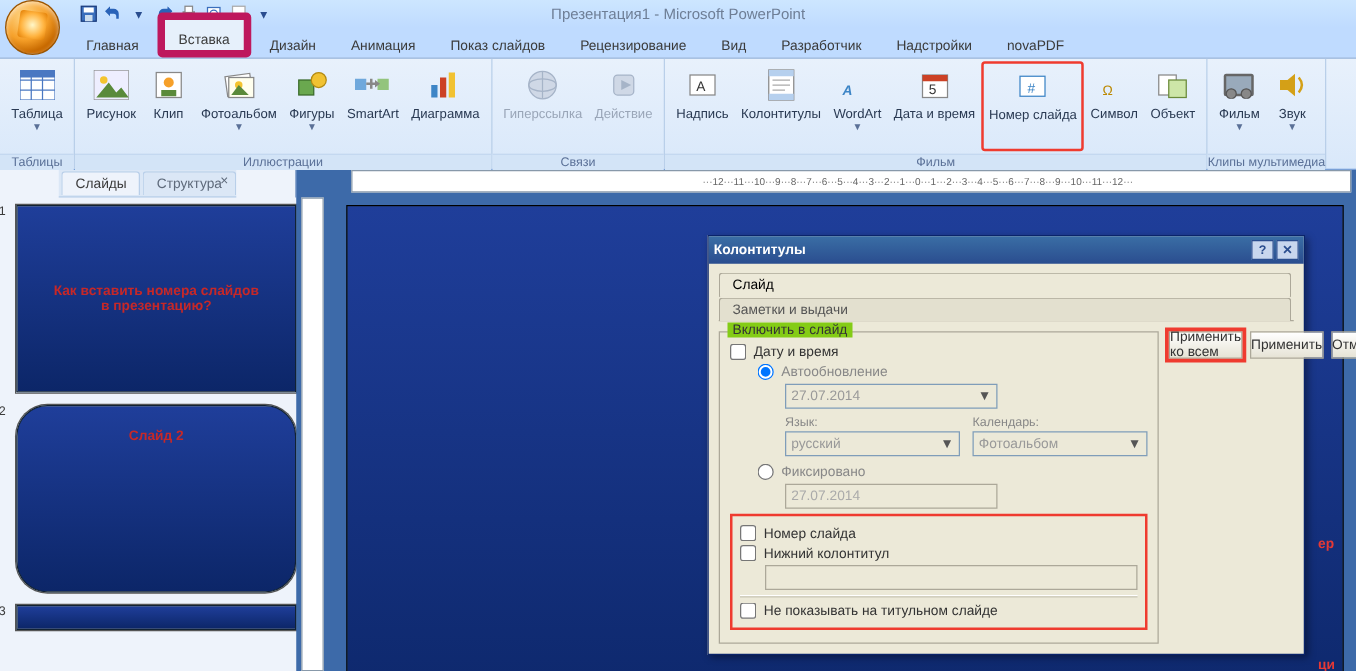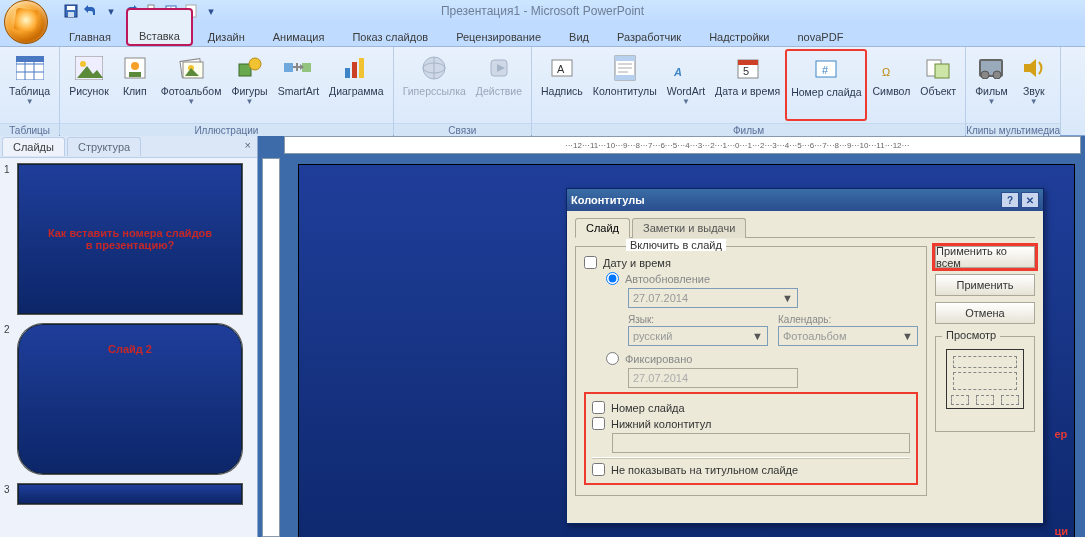--- a/index.html
+++ b/index.html
@@ -8,71 +8,71 @@
   .titlebar { height:22px; background:linear-gradient(#cde6ff,#bfdbff); display:flex; align-items:center; padding:0 4px; }
   .office-orb { width:44px; height:44px; position:absolute; left:4px; top:0; z-index:5; background:radial-gradient(circle at 35% 30%,#ffd88a,#f6a029 45%,#c86a00 70%); border-radius:50%; border:1px solid #9a5400; box-shadow:inset 0 2px 4px rgba(255,255,255,.6); }
   .office-orb::after{content:"";position:absolute;left:10px;top:8px;width:22px;height:22px;background:radial-gradient(circle,#fff7c8,#ffb23e 60%,#e07b00);border-radius:3px;transform:rotate(8deg);}
   .qat { margin-left:58px; display:flex; align-items:center; gap:2px; height:100%; }
   .qat-btn { width:18px; height:18px; display:flex; align-items:center; justify-content:center; border-radius:2px; color:#2a4d8f; }
   .app-title { position:absolute; left:50%; transform:translateX(-50%); color:#6e7e96; font-size:12px; }
   
   .tabrow { height:24px; display:flex; align-items:flex-end; padding-left:56px; gap:2px; background:#bfdbff; }
   .tab { padding:4px 12px 3px; color:#3b3b3b; border:1px solid transparent; border-bottom:none; border-radius:3px 3px 0 0; cursor:pointer; }
   .tab.active { background:#e6f0fb; border-color:#9fb8d9; }
-  .tab.highlight { border:2px solid #be185d; border-radius:4px; padding:20px 11px 2px; }
+  .tab.highlight { border:6px solid #be185d; border-radius:4px; padding:10px 11px 2px; }
   
   .ribbon { height:90px; background:linear-gradient(#e8f1fc,#d9e8fa); border-top:1px solid #9fb8d9; border-bottom:1px solid #7aa0d6; display:flex; }
   .group { border-right:1px solid #b9cfe9; display:flex; flex-direction:column; }
   .group-items{ flex:1; display:flex; align-items:flex-start; padding:2px 4px; }
   .group-label{ text-align:center; font-size:10px; color:#5a7097; padding:1px 0 2px; background:#d3e4f7; border-top:1px solid #c4d8f0;}
   .rbtn { display:flex; flex-direction:column; align-items:center; justify-content:flex-start; padding:2px 4px; min-width:40px; height:72px; border:1px solid transparent; border-radius:3px; cursor:pointer; text-align:center; line-height:1.1; }
   .rbtn.highlight{border:2px solid #ef3b2f;}
   .rbtn .ic{ width:32px; height:32px; margin-bottom:2px; display:flex; align-items:center; justify-content:center; }
   .rbtn span{ color:#2a3a53; font-size:10.5px; }
   .rbtn.disabled span{color:#9aa6b8;}
   
   .workspace{ position:absolute; top:136px; left:0; right:0; bottom:0; display:flex; }
-  .sidepane{ width:258px; background:#eef3fb; border-right:1px solid #8fa9cf; display:flex; flex-direction:column; }
+  .sidepane{ width:237px; background:#eef3fb; border-right:1px solid #8fa9cf; display:flex; flex-direction:column;align-items:center; }
   .sp-tabs{ height:22px; background:#dbe7f6; display:flex; align-items:center; border-bottom:1px solid #b9cfe9; position:relative;}
   .sp-tab{ padding:3px 10px; border:1px solid #b9cfe9; border-bottom:none; background:#eef3fb; border-radius:3px 3px 0 0; margin-left:2px; color:#3b3b3b;}
   .sp-tab.inactive{background:#dbe7f6;color:#5e6a7b;}
   .sp-close{position:absolute;right:6px;top:3px;color:#5e6a7b;cursor:pointer;}
   .thumbs{ flex:1; overflow:auto; padding:6px 4px; background:#eef3fb;}
   .thumb-row{display:flex; gap:4px; margin-bottom:10px;}
   .thumb-num{width:10px;color:#3b3b3b;font-size:10px;}
   .thumb{ width:224px; height:150px; background:linear-gradient(#1f3e9a,#0c2668); border:1px solid #123; box-shadow:0 0 0 1px #555; display:flex; align-items:center; justify-content:center; color:#c62828; font-size:10px; text-align:center; font-weight:bold;}
   .mainview{ flex:1; background:#3d6aa9; position:relative; }
   .ruler-v{position:absolute;left:4px;top:22px;width:18px;bottom:0;background:#fff;border:1px solid #8899aa;}
-  .ruler-h{position:absolute;left:26px;right:4px;top:0;height:18px;background:#fff;border:1px solid #8899aa;color:#666;font-size:8px;overflow:hidden;display:flex;align-items:center;padding-left:280px;gap:1px;}
+  .ruler-h{position:absolute;left:44px;right:4px;top:0;height:18px;background:#fff;border:1px solid #8899aa;color:#666;font-size:8px;overflow:hidden;display:flex;align-items:center;padding-left:280px;gap:1px;}
   .slide-canvas{position:absolute;left:40px;top:28px;right:10px;bottom:-60px;background:linear-gradient(#1f3e9a,#0c2668);border:1px solid #000;}
   .slide-canvas .bigtxt{position:absolute;right:6px;top:220px;color:#e53935;font-size:58px;font-weight:bold;font-family:Georgia,serif;}
   
   .dialog{ position:absolute; left:566px; top:188px; width:478px; height:336px; background:#ece9d8; border:1px solid #0a246a; box-shadow:2px 2px 6px rgba(0,0,0,.4); z-index:50; }
   .dlg-title{ height:22px; background:linear-gradient(#3a6ea5,#2a4d8f); color:#fff; display:flex; align-items:center; padding:0 4px; font-weight:bold; font-size:11px; justify-content:space-between;}
   .dlg-title-btns{display:flex;gap:2px;}
   .dlg-title-btns div{width:18px;height:16px;background:#c8d6ee;border:1px solid #2a4d8f;display:flex;align-items:center;justify-content:center;color:#2a4d8f;font-size:10px;cursor:pointer;}
   .dlg-body{ padding:6px 8px; position:relative; height:calc(100% - 22px);}
-  .dlg-tabs{ display:flex; border-bottom:1px solid #aca899; }
+  .dlg-tabs{ display:flex; border-bottom:1px solid #aca899;flex-direction:column; }
   .dlg-tab{ padding:3px 10px; border:1px solid #aca899; border-bottom:none; background:#ece9d8; margin-right:2px; border-radius:3px 3px 0 0; position:relative; top:1px; cursor:pointer;}
   .dlg-tab.active{ background:#ece9d8; border-bottom:1px solid #ece9d8; }
   .dlg-tab.inactive{ background:#e3e0cf; color:#555;}
   .dlg-main{ display:flex; gap:8px; margin-top:8px;}
   .fieldset{ border:1px solid #aca899; padding:6px 8px 10px; position:relative; flex:1;}
-  .fieldset>legend{ position:absolute; top:-8px; left:6px; background:#ffffff; padding:0 4px; color:#333;margin-left:44px;}
+  .fieldset>legend{ position:absolute; top:-8px; left:6px; background:#84cc16; padding:0 4px; color:#333;}
   .chk,.rad{ display:flex; align-items:center; gap:6px; margin:3px 0; color:#333;}
   .chk input,.rad input{margin:0;}
   .subind{margin-left:22px;}
   .selbox{ border:1px solid #7f9db9; background:#fff; height:20px; display:flex; align-items:center; padding:0 4px; color:#777; justify-content:space-between;}
   .selbox.disabled{background:#ece9d8;color:#999;}
   .selbox .arr{color:#555;}
   .lbl-small{font-size:10px;color:#888;margin:2px 0 1px;}
   .txtinput{border:1px solid #aca899;height:20px;width:100%;background:#fff;padding:0 4px;color:#999;}
   .txtinput.disabled{background:#ece9d8;}
   .red-box{border:2px solid #ef3b2f; padding:4px 6px; margin-top:4px;}
-  .btn-col{ width:100px; display:flex; flex-direction:column; gap:6px; }
+  .btn-col{ width:100px; display:flex; gap:6px; }
   .winbtn{ height:22px; border:1px solid #aca899; background:linear-gradient(#fff,#e6e3d5); display:flex; align-items:center; justify-content:center; cursor:pointer; color:#333;}
   .winbtn.highlight{outline:3px solid #ef3b2f;}
   .preview-box{border:1px solid #aca899;padding:4px;margin-top:6px;height:96px;position:relative;}
   .preview-box .pv-title{position:absolute;top:-8px;left:6px;background:#ece9d8;padding:0 4px;color:#333;}
   .pv-inner{border:1px solid #333;position:absolute;left:10px;right:10px;top:12px;bottom:22px;}
   .pv-inner .d1{position:absolute;border:1px dashed #888;left:6px;right:6px;top:6px;height:12px;}
   .pv-inner .d2{position:absolute;border:1px dashed #888;left:6px;right:6px;top:22px;bottom:18px;}
   .pv-inner .f{position:absolute;border:1px dashed #888;bottom:3px;width:18px;height:10px;}
   .sep-line{border-top:1px solid #fff;border-bottom:1px solid #c8c5b4;margin:4px 0;}
   svg{display:block;}

